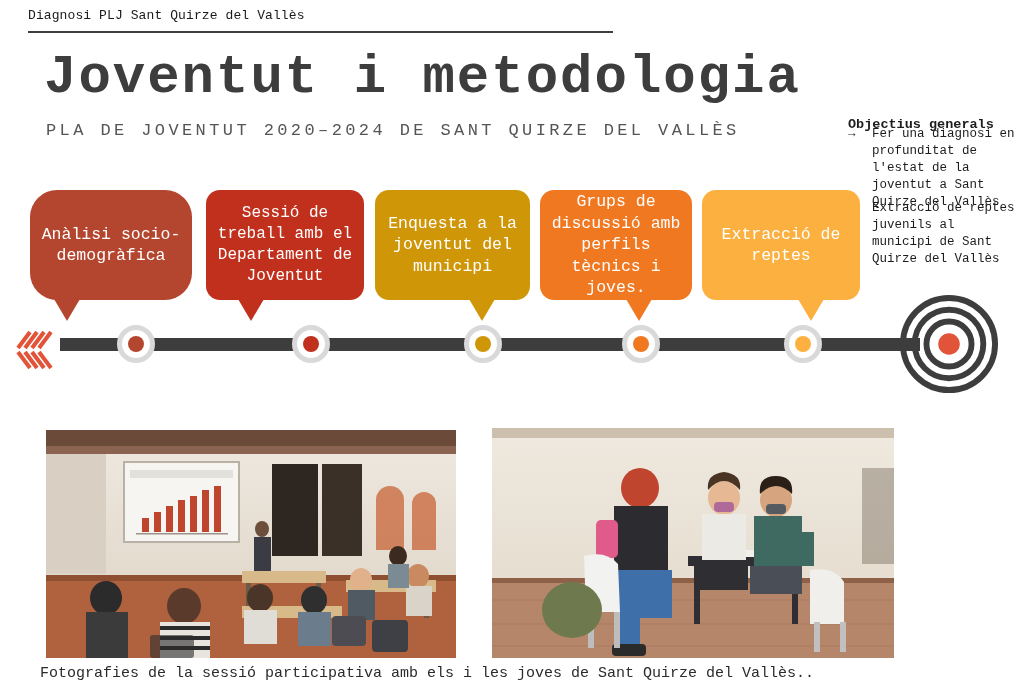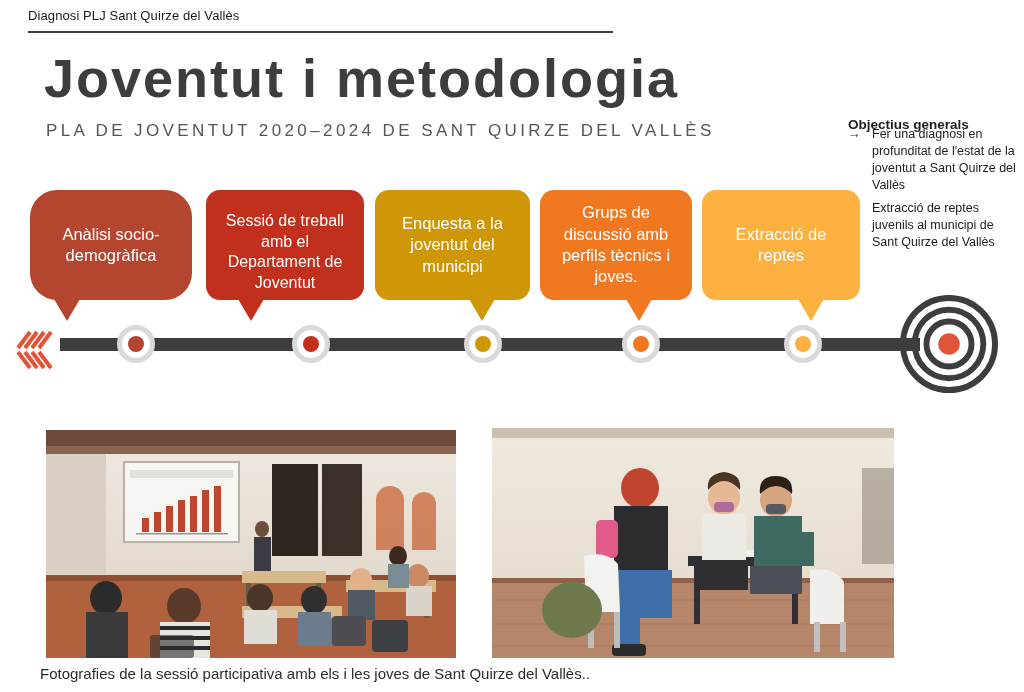--- a/index.html
+++ b/index.html
@@ -7,20 +7,21 @@
     margin: 0; padding: 0;
     width: 1024px; height: 692px;
     background: #ffffff;
     font-family: "Liberation Sans", sans-serif;
     overflow: hidden;
   }
   .slide {
     position: relative;
     width: 1024px; height: 692px;
     background: #ffffff;
+    font-family: Liberation Mono, monospace;
   }
 
   
   .header-label {
     position: absolute;
     left: 28px; top: 8px;
     font-size: 13px;
     color: #1a1a1a;
     letter-spacing: 0.1px;
   }
@@ -97,21 +98,21 @@
   .callout .tail {
     position: absolute;
     bottom: -21px;
     width: 0; height: 0;
     border-left: 13px solid transparent;
     border-right: 13px solid transparent;
   }
 
   .c0 { left: 30px;  top: 190px; width: 162px; height: 110px; background: #b4462f; border-radius: 27px; }
   .c0 .tail { left: 24px;  border-top: 22px solid #b4462f; }
-  .c1 { left: 206px; top: 190px; width: 158px; height: 110px; background: #c0301c; font-size: 16px; align-items: flex-end; }
+  .c1 { left: 206px; top: 190px; width: 158px; height: 110px; background: #c0301c; font-size: 16px; }
   .c1 .tail { left: 32px;  border-top: 22px solid #c0301c; }
   .c2 { left: 375px; top: 190px; width: 155px; height: 110px; background: #cf9608; }
   .c2 .tail { left: 94px;  border-top: 22px solid #cf9608; }
   .c3 { left: 540px; top: 190px; width: 152px; height: 110px; background: #f07820; justify-content: flex-end; }
   .c3 .tail { left: 86px;  border-top: 22px solid #f07820; }
   .c4 { left: 702px; top: 190px; width: 158px; height: 110px; background: #fbb040; }
   .c4 .tail { left: 96px;  border-top: 22px solid #fbb040; }
 
   
   .timeline-bar {

